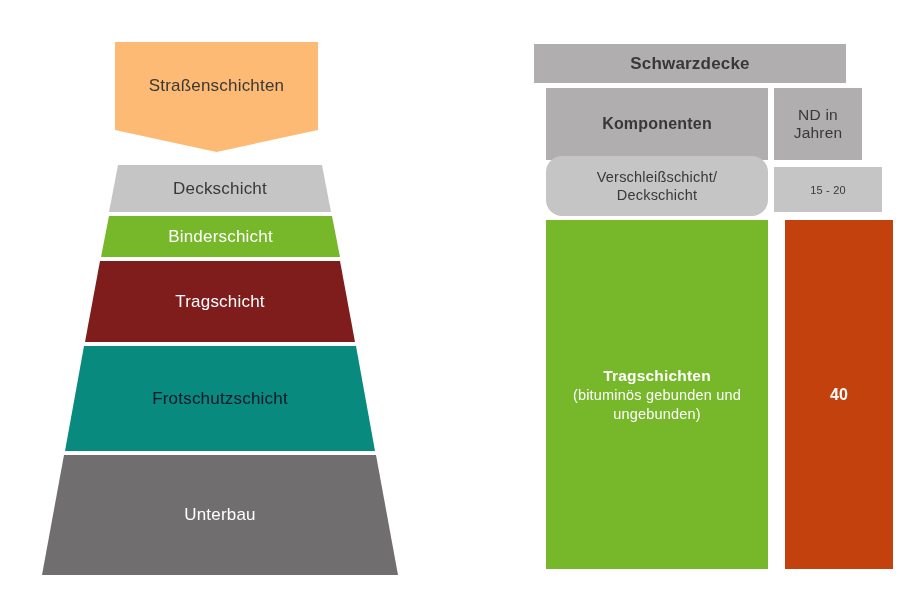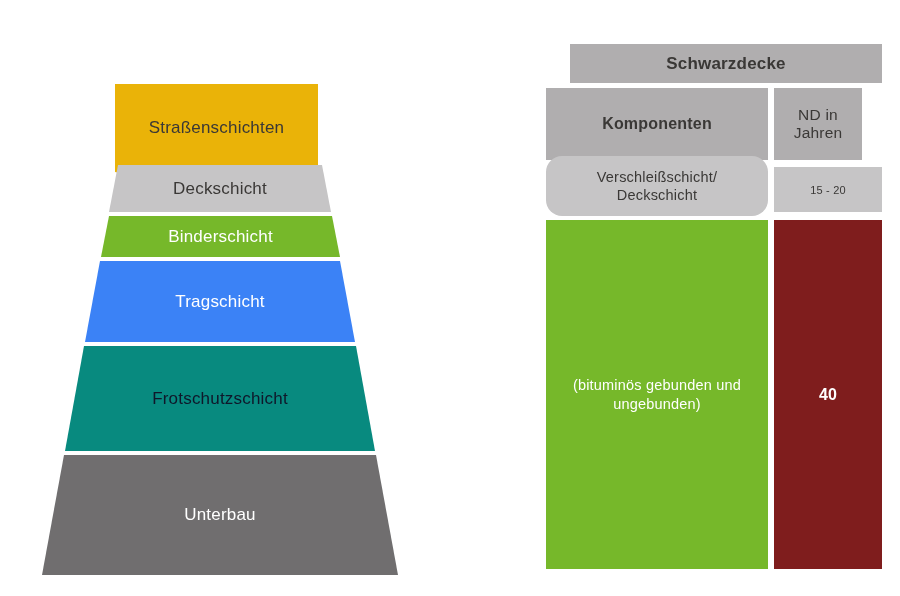--- a/index.html
+++ b/index.html
@@ -49,51 +49,51 @@
     left: 65px; top: 346px; width: 310px; height: 105px;
     clip-path: polygon(19px 0, calc(100% - 19px) 0, 100% 100%, 0 100%);
   }
   .layer-unterbau {
     left: 42px; top: 455px; width: 356px; height: 120px;
     clip-path: polygon(22px 0, calc(100% - 22px) 0, 100% 100%, 0 100%);
   }
 
   
   .tbl-header {
-    left: 570px; top: 44px; width: 312px; height: 39px;
+    left: 534px; top: 44px; width: 312px; height: 39px;
     font-size: 17px; font-weight: bold;
   }
   .cell-komponenten-hdr { left: 546px; top: 88px;  width: 222px; height: 72px; font-size: 16px; font-weight: bold; }
   .cell-nd-hdr          { left: 774px; top: 88px;  width: 88px; height: 72px; font-size: 15.5px; }
   .cell-verschleiss     { left: 546px; top: 156px; width: 222px; height: 60px; font-size: 14.5px; line-height: 1.25; border-radius: 16px; }
   .cell-nd-range        { left: 774px; top: 167px; width: 108px; height: 45px; font-size: 11px; }
   .cell-tragschichten   { left: 546px; top: 220px; width: 222px; height: 349px; font-size: 14.5px; line-height: 1.3; flex-direction: column; }
   .cell-nd-40           { left: 774px; top: 220px; width: 108px; height: 349px; font-size: 16px; font-weight: bold; }
 
   .cell-tragschichten .title-line { font-weight: bold; font-size: 15.5px; }
   .cell-tragschichten .sub-line   { max-width: 175px; }
 </style>
 </head>
 <body>
 
 <div class="canvas">
 
-  <div class="shape banner" style="background-color: #eab308; color: rgb(58, 56, 54); margin-top: 42px;">
+  <div class="shape banner" style="background-color: #fdba74; color: rgb(58, 56, 54);">
     <span>Straßenschichten</span>
   </div>
 
   <div class="shape layer layer-deckschicht" style="background-color: rgb(198, 197, 198); color: rgb(58, 56, 54);">
     <span>Deckschicht</span>
   </div>
 
   <div class="shape layer layer-binderschicht" style="background-color: rgb(118, 184, 42); color: rgb(255, 255, 255);">
     <span>Binderschicht</span>
   </div>
 
-  <div class="shape layer layer-tragschicht" style="background-color: #3b82f6; color: rgb(255, 255, 255);">
+  <div class="shape layer layer-tragschicht" style="background-color: #7f1d1d; color: rgb(255, 255, 255);">
     <span>Tragschicht</span>
   </div>
 
   <div class="shape layer layer-frotschutzschicht" style="background-color: rgb(8, 138, 127); color: #0f172a;">
     <span>Frotschutzschicht</span>
   </div>
 
   <div class="shape layer layer-unterbau" style="background-color: rgb(112, 110, 111); color: rgb(255, 255, 255);">
     <span>Unterbau</span>
   </div>
@@ -115,20 +115,21 @@
       <span>Verschleißschicht/</span><br>
       <span>Deckschicht</span>
     </span>
   </div>
 
   <div class="shape cell-nd-range" style="background-color: rgb(198, 197, 198); color: rgb(58, 56, 54);">
     <span>15 - 20</span>
   </div>
 
   <div class="shape cell-tragschichten" style="background-color: rgb(118, 184, 42); color: rgb(255, 255, 255);">
+    <span class="title-line">Tragschichten</span>
     <span class="sub-line">(bituminös gebunden und ungebunden)</span>
   </div>
 
-  <div class="shape cell-nd-40" style="background-color: #7f1d1d; color: rgb(255, 255, 255);">
+  <div class="shape cell-nd-40" style="background-color: #c2410c; color: rgb(255, 255, 255); margin-left: 11px;">
     <span>40</span>
   </div>
 
 </div>
 
 </body></html>

